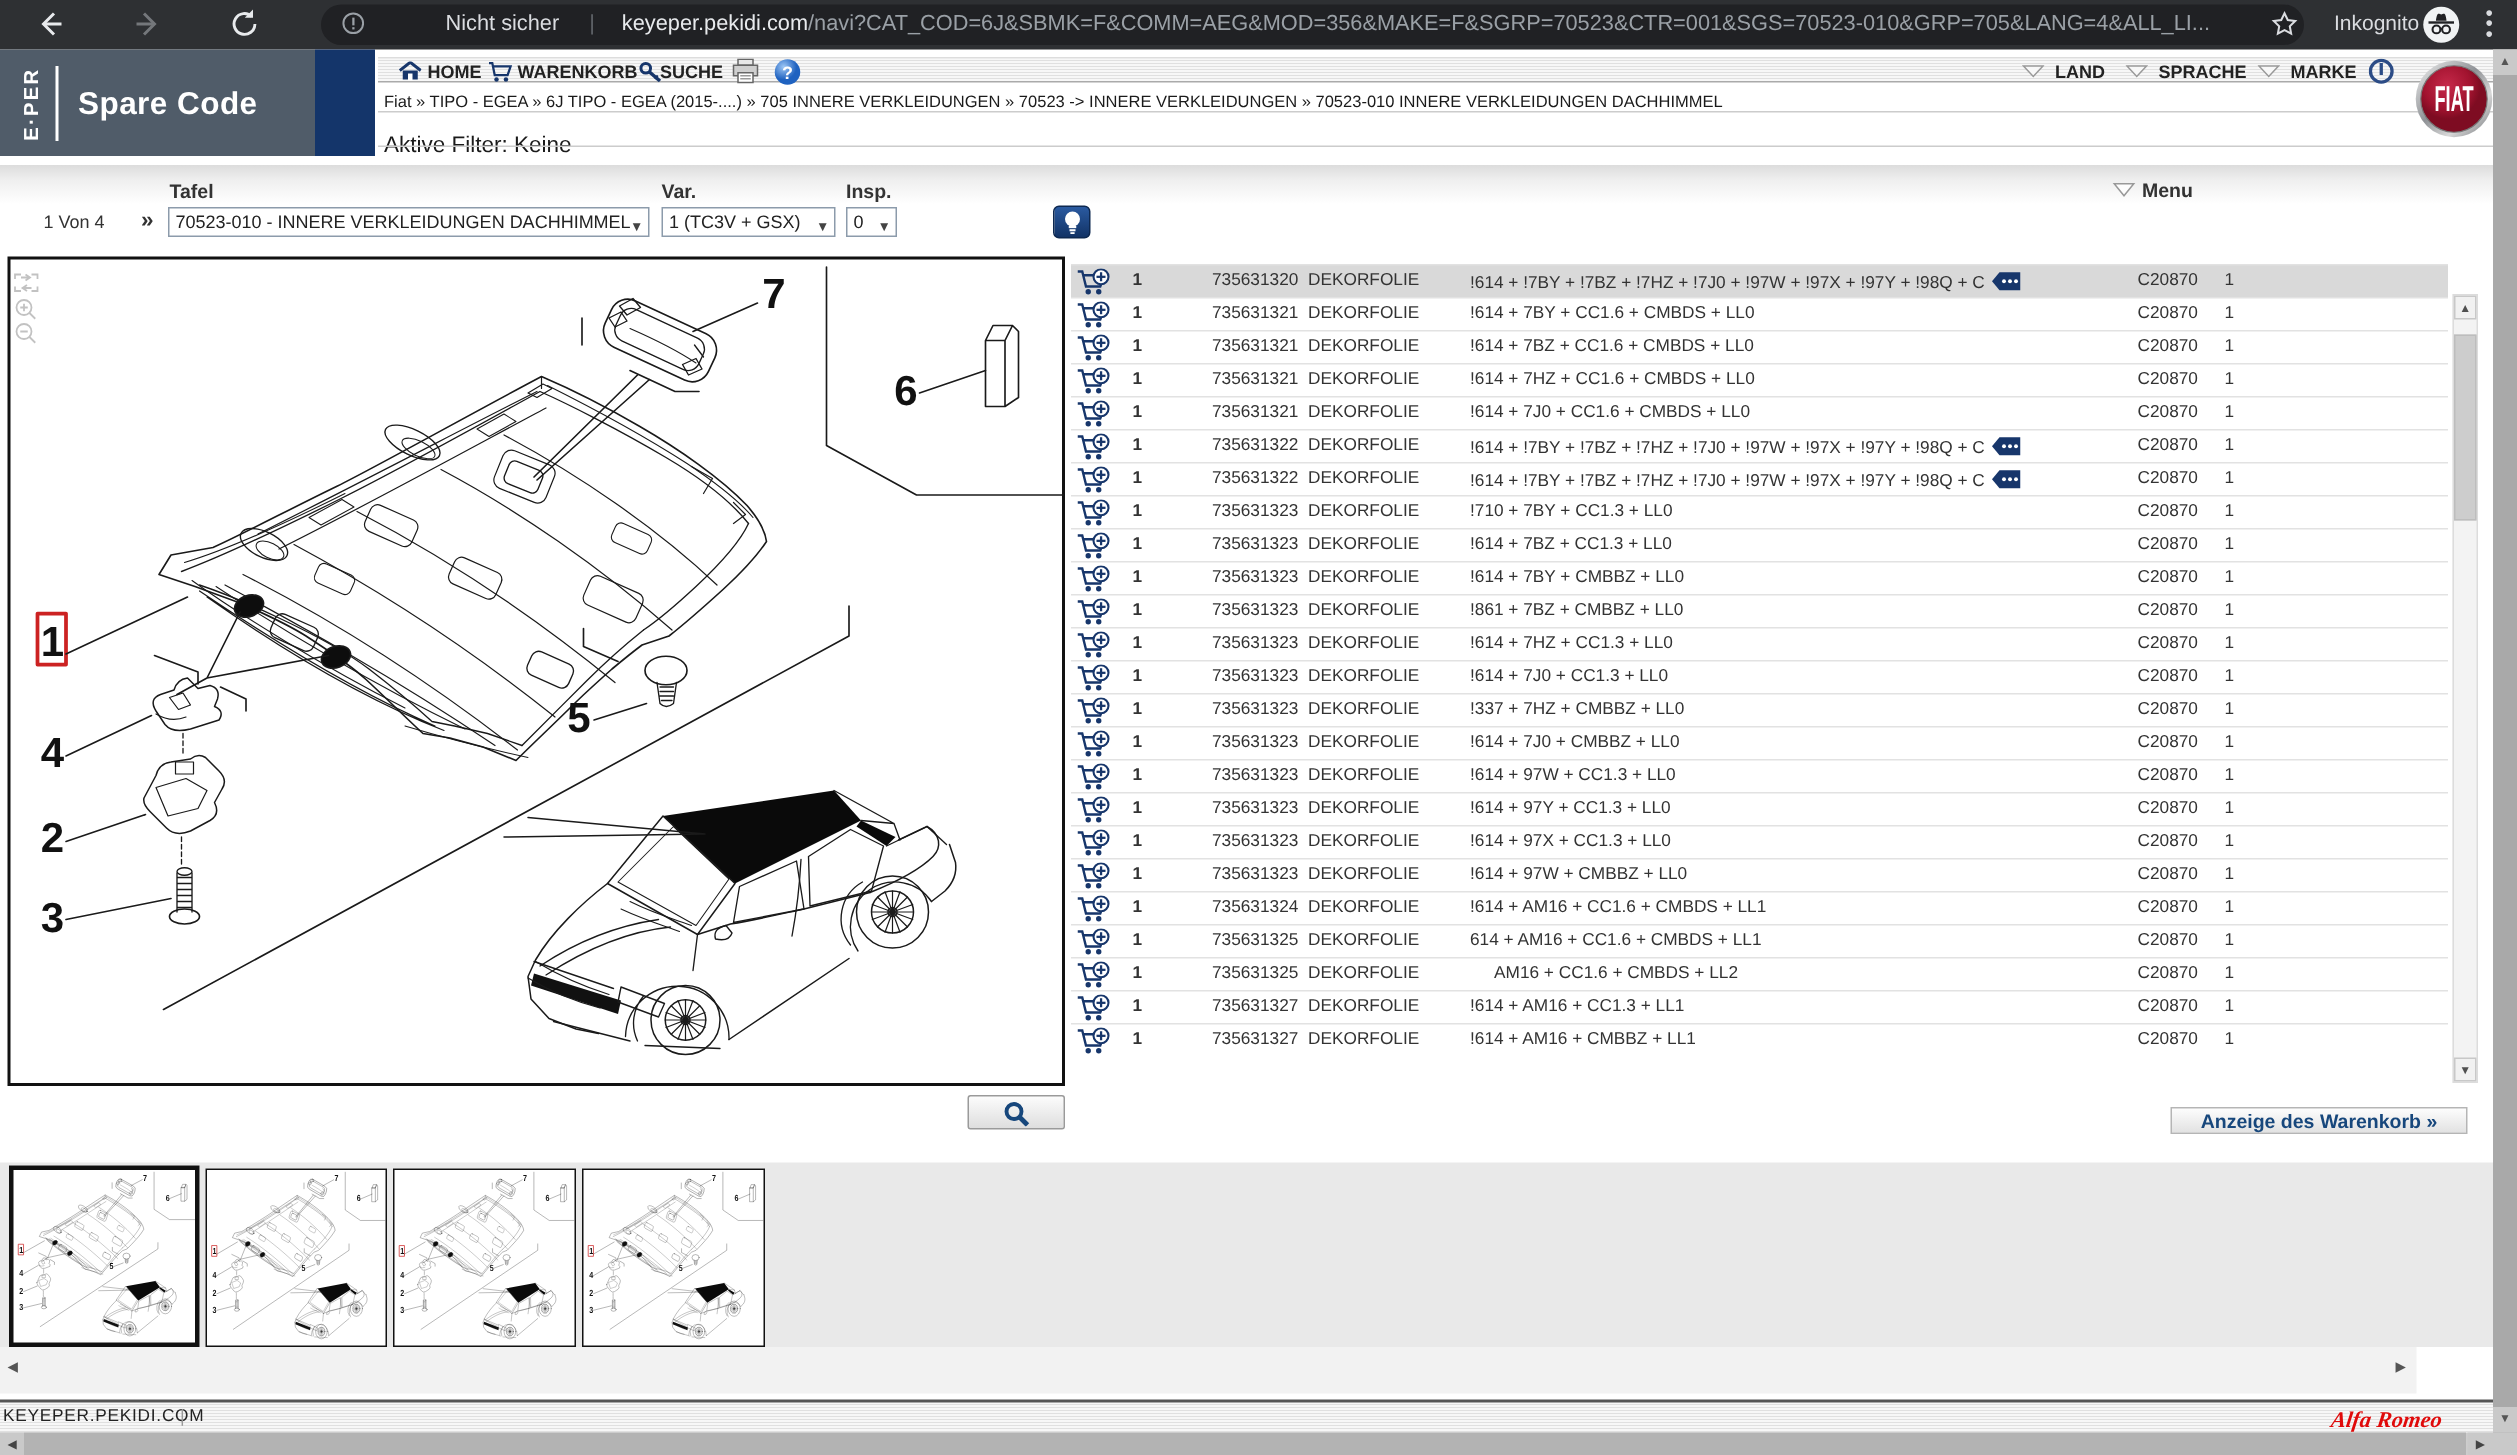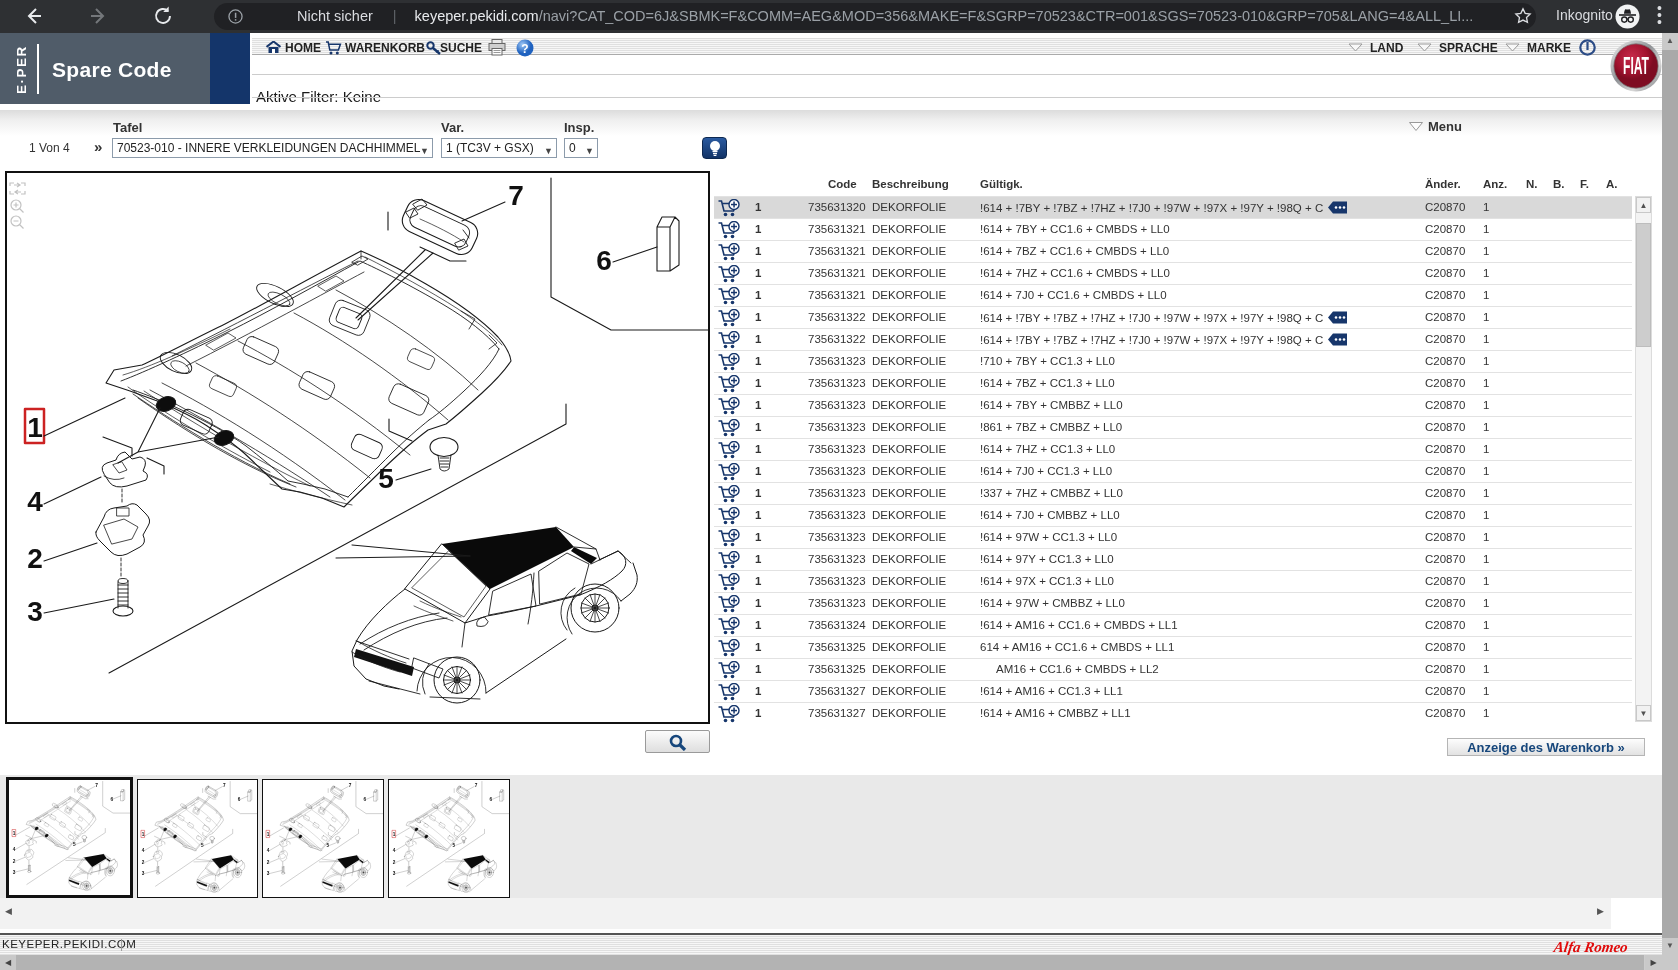--- a/index.html
+++ b/index.html
@@ -128,20 +128,21 @@
   <span class="navitem" style="left:1187px">SPRACHE</span>
   <svg class="abs" style="left:1253px;top:4px" width="15" height="9" viewBox="0 0 15 9">
         <path d="M1 1 h13 l-6.5 7z" fill="#f8f8f8" stroke="#999"></path>
       </svg>
   <span class="navitem" style="left:1275px">MARKE</span>
   <svg class="abs" style="left:1327px;top:0px" width="17" height="17" viewBox="0 0 17 17">
         <circle cx="8.5" cy="8.5" r="7.2" fill="none" stroke="#2c4c86" stroke-width="2.2"></circle>
         <rect x="7.4" y="3" width="2.2" height="8" fill="#2c4c86"></rect>
       </svg>
 </div>
+<div id="crumbs">Fiat » TIPO - EGEA » 6J TIPO - EGEA (2015-....) » 705 INNERE VERKLEIDUNGEN » 70523 -&gt; INNERE VERKLEIDUNGEN » 70523-010 INNERE VERKLEIDUNGEN DACHHIMMEL</div>
 <div id="filters">Aktive Filter: Keine</div>
 <div id="hline1"></div>
 <div class="abs" style="left:252px;top:74px;width:1410px;height:1px;background:#ccc"></div>
 <svg class="abs" style="left:1610px;top:40px" width="52" height="52" viewBox="0 0 54 54">
   <defs>
     <linearGradient id="ring" x1="0" y1="0" x2="1" y2="1">
           <stop offset="0" stop-color="#f2f2f2"></stop>
           <stop offset="0.45" stop-color="#8f9296"></stop>
           <stop offset="0.7" stop-color="#d8d8d8"></stop>
           <stop offset="1" stop-color="#6f7276"></stop>
@@ -325,31 +326,20 @@
         </g>
 <g id="badge">
           <path d="M0 6.5 L5 0.5 H19 V12.5 H5 Z" fill="#17366b"></path>
           <circle cx="8" cy="6.5" r="1.3" fill="#fff"></circle>
           <circle cx="12" cy="6.5" r="1.3" fill="#fff"></circle>
           <circle cx="16" cy="6.5" r="1.3" fill="#fff"></circle>
         </g>
 </defs>
     </svg>
 <div id="tablearea">
-<div style="position:relative;height:20px">
- <span class="th abs" style="left:114px;top:2px">Code</span>
- <span class="th abs" style="left:158px;top:2px">Beschreibung</span>
- <span class="th abs" style="left:266px;top:2px">Gültigk.</span>
- <span class="th abs" style="left:711px;top:2px">Änder.</span>
- <span class="th abs" style="left:769px;top:2px">Anz.</span>
- <span class="th abs" style="left:812px;top:2px">N.</span>
- <span class="th abs" style="left:839px;top:2px">B.</span>
- <span class="th abs" style="left:866px;top:2px">F.</span>
- <span class="th abs" style="left:892px;top:2px">A.</span>
-</div>
 <div class="throw" style="background:#d9d9d9;">
         <svg class="abs" style="left:3px;top:2px" width="23" height="18" viewBox="0 0 22 18">
           <use href="#cart"></use>
         </svg>
         <span style="left:41px;font-weight:bold">1</span>
         <span style="left:94px">735631320</span>
         <span style="left:158px">DEKORFOLIE</span>
         <span style="left:266px">!614 + !7BY + !7BZ + !7HZ + !7J0 + !97W + !97X + !97Y + !98Q + C<svg style="vertical-align:-2px;margin-left:5px" width="19" height="13" viewBox="0 0 19 13">
             <use href="#badge"></use>
           </svg></span>

